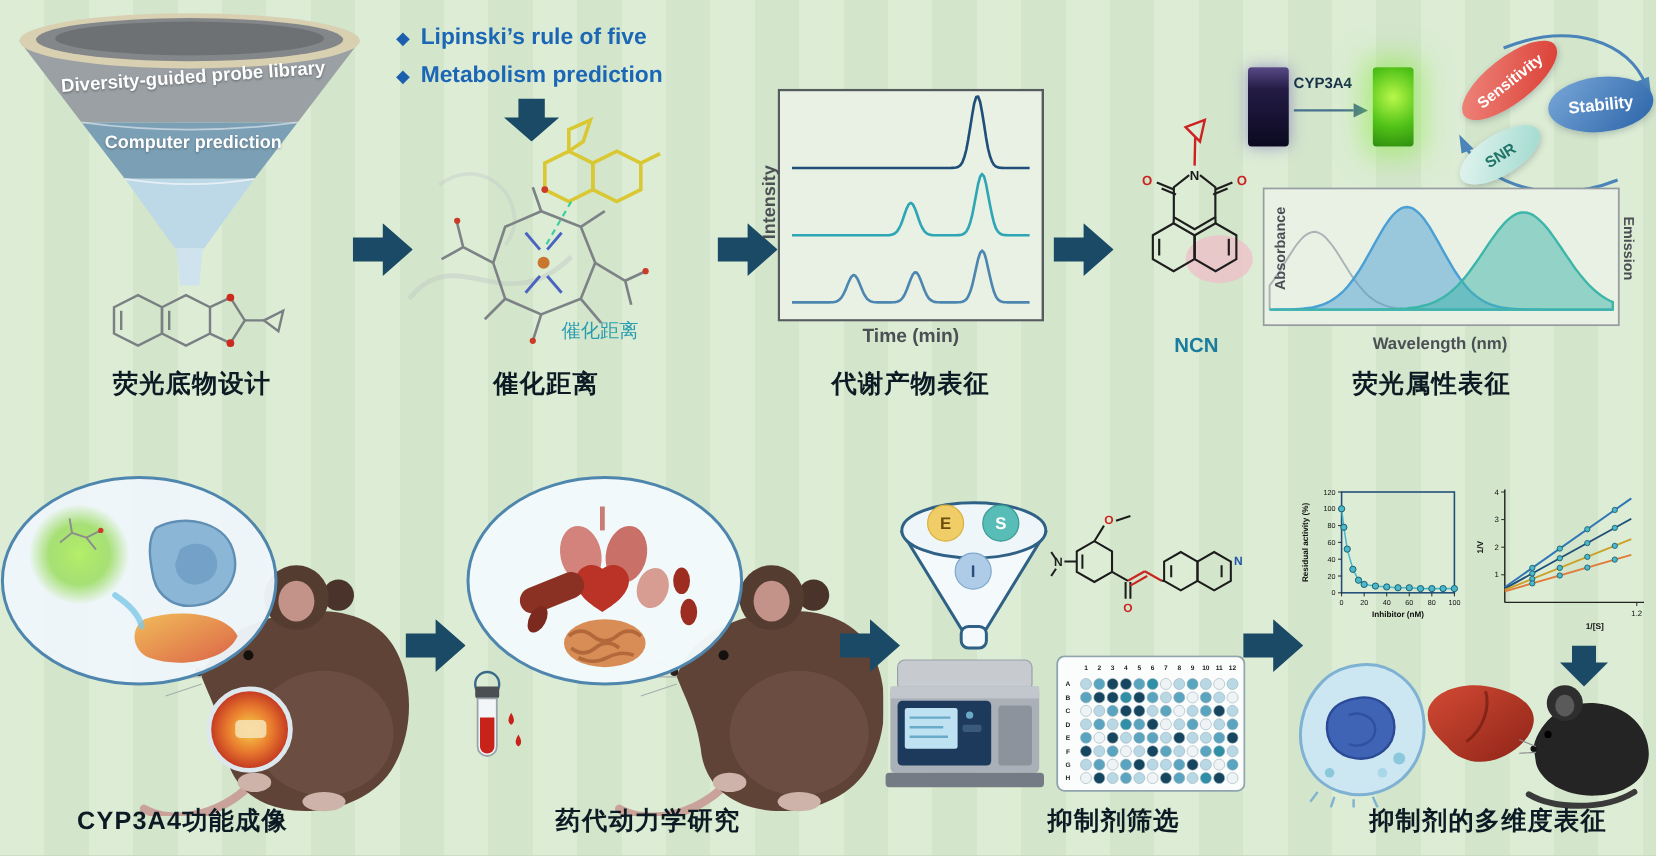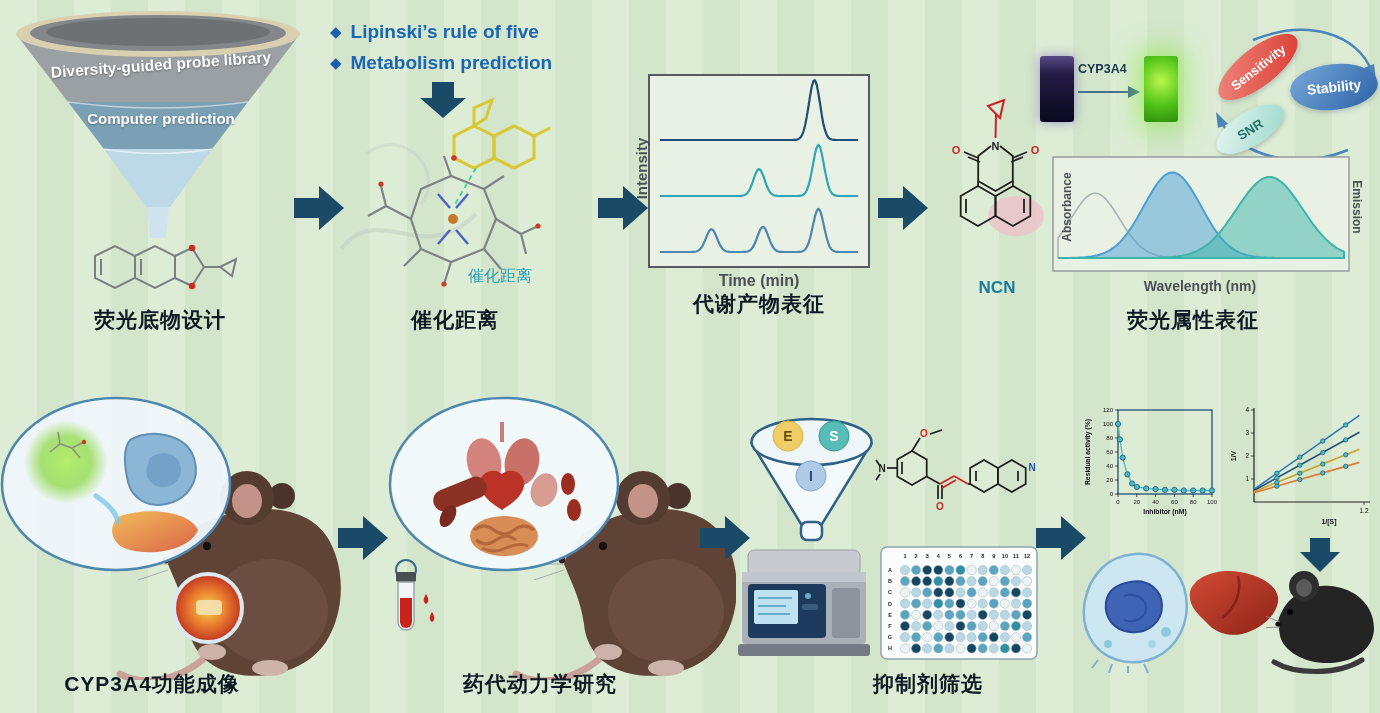--- a/index.html
+++ b/index.html
@@ -115,21 +115,21 @@
   </svg>
 
   <svg id="chrom-svg" class="abs" style="left:648px;top:74px" width="222" height="194" viewBox="0 0 222 194">
     <rect x="1" y="1" width="220" height="192" fill="#e8f1e3" stroke="#565b60" stroke-width="2"></rect>
   <path d="M12,66L12.0,66.0L13.7,66.0L15.3,66.0L16.9,66.0L18.6,66.0L20.3,66.0L21.9,66.0L23.6,66.0L25.2,66.0L26.9,66.0L28.5,66.0L30.1,66.0L31.8,66.0L33.5,66.0L35.1,66.0L36.8,66.0L38.4,66.0L40.0,66.0L41.7,66.0L43.3,66.0L45.0,66.0L46.6,66.0L48.3,66.0L50.0,66.0L51.6,66.0L53.3,66.0L54.9,66.0L56.6,66.0L58.2,66.0L59.9,66.0L61.5,66.0L63.2,66.0L64.8,66.0L66.5,66.0L68.1,66.0L69.8,66.0L71.4,66.0L73.1,66.0L74.7,66.0L76.4,66.0L78.0,66.0L79.7,66.0L81.3,66.0L83.0,66.0L84.6,66.0L86.3,66.0L87.9,66.0L89.5,66.0L91.2,66.0L92.8,66.0L94.5,66.0L96.1,66.0L97.8,66.0L99.5,66.0L101.1,66.0L102.8,66.0L104.4,66.0L106.0,66.0L107.7,66.0L109.3,66.0L111.0,66.0L112.6,66.0L114.3,66.0L116.0,66.0L117.6,66.0L119.2,66.0L120.9,66.0L122.5,66.0L124.2,66.0L125.8,66.0L127.5,66.0L129.2,66.0L130.8,66.0L132.4,66.0L134.1,66.0L135.8,66.0L137.4,66.0L139.1,66.0L140.7,66.0L142.3,66.0L144.0,66.0L145.7,65.9L147.3,65.8L148.9,65.6L150.6,65.0L152.3,63.7L153.9,61.4L155.5,57.3L157.2,51.0L158.8,42.5L160.5,32.2L162.2,21.5L163.8,12.4L165.5,6.9L167.1,6.4L168.8,11.0L170.4,19.5L172.1,30.0L173.7,40.5L175.3,49.5L177.0,56.2L178.7,60.7L180.3,63.4L181.9,64.8L183.6,65.5L185.3,65.8L186.9,65.9L188.6,66.0L190.2,66.0L191.8,66.0L193.5,66.0L195.2,66.0L196.8,66.0L198.4,66.0L200.1,66.0L201.8,66.0L203.4,66.0L205.0,66.0L206.7,66.0L208.3,66.0L210.0,66.0" fill="none" stroke="#1f4e79" stroke-width="2.2" stroke-linejoin="round"></path>
       <path d="M12,122L12.0,122.0L13.7,122.0L15.3,122.0L16.9,122.0L18.6,122.0L20.3,122.0L21.9,122.0L23.6,122.0L25.2,122.0L26.9,122.0L28.5,122.0L30.1,122.0L31.8,122.0L33.5,122.0L35.1,122.0L36.8,122.0L38.4,122.0L40.0,122.0L41.7,122.0L43.3,122.0L45.0,122.0L46.6,122.0L48.3,122.0L50.0,122.0L51.6,122.0L53.3,122.0L54.9,122.0L56.6,122.0L58.2,122.0L59.9,122.0L61.5,122.0L63.2,122.0L64.8,122.0L66.5,122.0L68.1,122.0L69.8,122.0L71.4,122.0L73.1,122.0L74.7,122.0L76.4,122.0L78.0,122.0L79.7,122.0L81.3,122.0L83.0,122.0L84.6,122.0L86.3,122.0L87.9,122.0L89.5,122.0L91.2,122.0L92.8,121.9L94.5,121.7L96.1,121.3L97.8,120.4L99.5,118.9L101.1,116.5L102.8,113.1L104.4,108.7L106.0,103.9L107.7,99.4L109.3,96.2L111.0,95.0L112.6,96.2L114.3,99.4L116.0,103.9L117.6,108.7L119.2,113.1L120.9,116.5L122.5,118.9L124.2,120.4L125.8,121.3L127.5,121.7L129.2,121.9L130.8,122.0L132.4,122.0L134.1,122.0L135.8,122.0L137.4,122.0L139.1,122.0L140.7,122.0L142.3,122.0L144.0,122.0L145.7,122.0L147.3,122.0L148.9,122.0L150.6,121.9L152.3,121.8L153.9,121.4L155.5,120.6L157.2,119.0L158.8,116.2L160.5,111.6L162.2,105.1L163.8,96.9L165.5,87.8L167.1,79.3L168.8,73.2L170.4,71.0L172.1,73.2L173.7,79.3L175.3,87.8L177.0,96.9L178.7,105.1L180.3,111.6L181.9,116.2L183.6,119.0L185.3,120.6L186.9,121.4L188.6,121.8L190.2,121.9L191.8,122.0L193.5,122.0L195.2,122.0L196.8,122.0L198.4,122.0L200.1,122.0L201.8,122.0L203.4,122.0L205.0,122.0L206.7,122.0L208.3,122.0L210.0,122.0" fill="none" stroke="#2fa6b5" stroke-width="2.2" stroke-linejoin="round"></path>
       <path d="M12,178L12.0,178.0L13.7,178.0L15.3,178.0L16.9,178.0L18.6,178.0L20.3,178.0L21.9,178.0L23.6,178.0L25.2,178.0L26.9,178.0L28.5,178.0L30.1,178.0L31.8,178.0L33.5,178.0L35.1,178.0L36.8,178.0L38.4,178.0L40.0,178.0L41.7,178.0L43.3,178.0L45.0,177.9L46.6,177.8L48.3,177.5L50.0,176.8L51.6,175.7L53.3,173.8L54.9,171.1L56.6,167.6L58.2,163.5L59.9,159.6L61.5,156.6L63.2,155.2L64.8,155.8L66.5,158.2L68.1,161.9L69.8,166.0L71.4,169.8L73.1,172.9L74.7,175.1L76.4,176.5L78.0,177.3L79.7,177.7L81.3,177.9L83.0,178.0L84.6,178.0L86.3,178.0L87.9,178.0L89.5,178.0L91.2,178.0L92.8,178.0L94.5,178.0L96.1,177.9L97.8,177.8L99.5,177.5L101.1,176.9L102.8,175.8L104.4,173.9L106.0,171.1L107.7,167.3L109.3,162.9L111.0,158.5L112.6,154.9L114.3,153.0L116.0,153.2L117.6,155.5L119.2,159.3L120.9,163.8L122.5,168.1L124.2,171.7L125.8,174.3L127.5,176.0L129.2,177.0L130.8,177.6L132.4,177.8L134.1,177.9L135.8,178.0L137.4,178.0L139.1,178.0L140.7,178.0L142.3,178.0L144.0,178.0L145.7,178.0L147.3,178.0L148.9,178.0L150.6,177.9L152.3,177.8L153.9,177.5L155.5,176.8L157.2,175.5L158.8,173.1L160.5,169.2L162.2,163.7L163.8,156.7L165.5,149.0L167.1,141.8L168.8,136.7L170.4,134.8L172.1,136.7L173.7,141.8L175.3,149.0L177.0,156.7L178.7,163.7L180.3,169.2L181.9,173.1L183.6,175.5L185.3,176.8L186.9,177.5L188.6,177.8L190.2,177.9L191.8,178.0L193.5,178.0L195.2,178.0L196.8,178.0L198.4,178.0L200.1,178.0L201.8,178.0L203.4,178.0L205.0,178.0L206.7,178.0L208.3,178.0L210.0,178.0" fill="none" stroke="#4d86b0" stroke-width="2.2" stroke-linejoin="round"></path>
     </svg>
   <div class="vlabel" style="left:596px;top:160px;width:90px;font-size:15px;transform:rotate(-90deg)">Intensity</div>
   <div class="vlabel" style="left:714px;top:272px;width:90px;font-size:16px">Time (min)</div>
-  <div class="caption" style="left:759px;top:290px">代谢产物表征</div>
+  <div class="caption" style="left:759px;top:306px">代谢产物表征</div>
 
   <svg class="abs" style="left:878px;top:186px" width="50" height="44" viewBox="0 0 50 44">
     <polygon points="0,12 25,12 25,0 50,22 25,44 25,32 0,32" fill="#1b4a66"></polygon>
   </svg>
 
   <div class="cuvette cuvette-dark" style="left:1040px;top:56px;width:34px;height:66px"></div>
   <div class="enzyme-label" style="left:1078px;top:62px;width:62px">CYP3A4</div>
   <svg class="abs" style="left:1078px;top:82px" width="62" height="20" viewBox="0 0 62 20">
     <line x1="0" y1="10" x2="50" y2="10" stroke="#47708e" stroke-width="2"></line>
     <polygon points="50,4 62,10 50,16" fill="#47708e"></polygon>
@@ -579,14 +579,15 @@
     <path d="M12,78 C18,54 40,40 64,42 C90,44 108,62 108,84 C108,104 90,118 64,119 C40,120 18,108 14,92 Z" fill="#242424"></path>
     <circle cx="38" cy="42" r="15" fill="#2e2e2e"></circle>
     <ellipse cx="38" cy="44" rx="8" ry="9" fill="#5a5a5a"></ellipse>
     <circle cx="24" cy="68" r="3" fill="#000"></circle>
     <circle cx="12" cy="80" r="2.6" fill="#111"></circle>
     <g stroke="#8a8a8a" stroke-width=".9">
         <line x1="14" y1="78" x2="-6" y2="70"></line>
         <line x1="14" y1="83" x2="-6" y2="84"></line>
       </g>
   </svg>
+  <div class="caption" style="left:1240px;top:670px">抑制剂的多维度表征</div>
 
 </div>
 
 </body></html>

